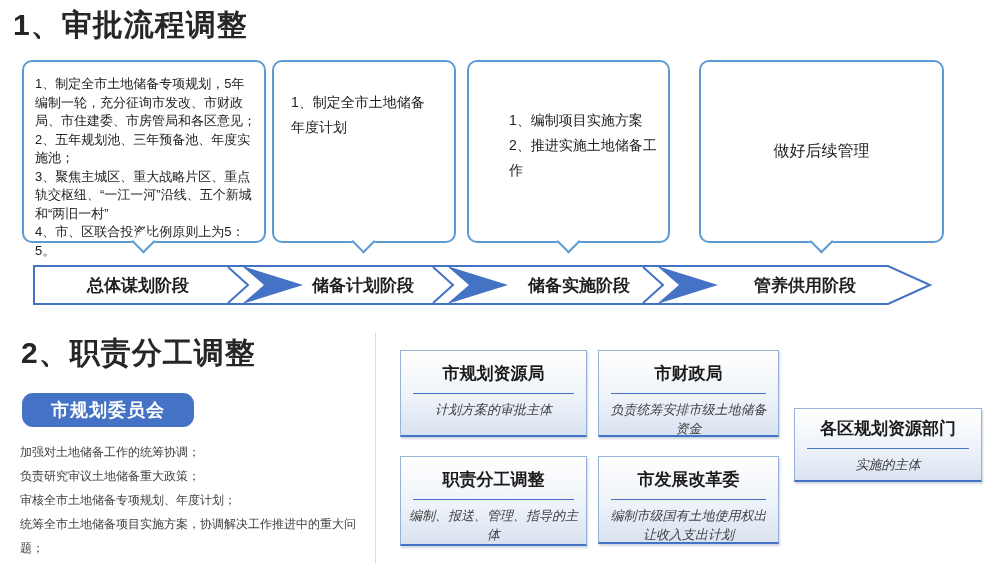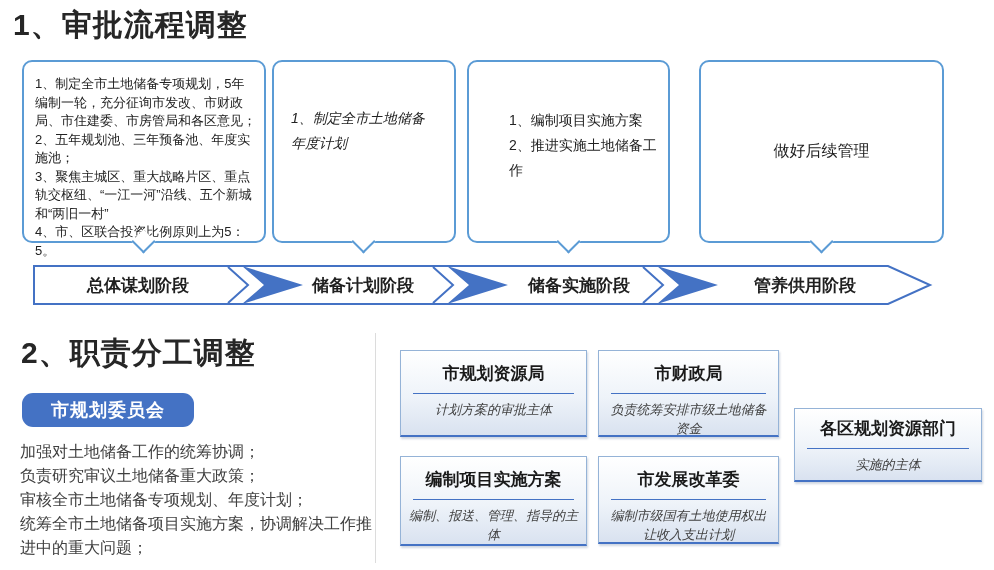--- a/index.html
+++ b/index.html
@@ -23,41 +23,41 @@
     content:""; position:absolute; left:calc(50% - 9px); bottom:-9px;
     width:15px; height:15px; background:#fff;
     border-right:2px solid #5B9BD5; border-bottom:2px solid #5B9BD5;
     transform:rotate(45deg);
   }
   .b1 { left:22px; top:60px;  width:244px; height:183px; }
   .b2 { left:272px; top:60px; width:184px; height:183px; }
   .b3 { left:467px; top:60px; width:203px; height:183px; }
   .b4 { left:699px; top:60px; width:245px; height:183px; }
   .b1 .bubble-body { padding:13px 8px 0 11px; font-size:13px; line-height:18.5px; }
-  .b2 .bubble-body { padding:44px 16px 0 17px; font-size:14px; line-height:25px;font-style:italic; }
+  .b2 .bubble-body { padding:28px 16px 0 17px; font-size:14px; line-height:25px; }
   .b3 .bubble-body { padding:46px 8px 0 40px; font-size:14px; line-height:25px; }
   .b4 .bubble-body { display:flex; align-items:center; justify-content:center;
                      height:100%; font-size:16px; }
 
   
   .stage-band { position:absolute; left:33px; top:265px; }
   .stage-band text {
     font-family:"Liberation Sans","DejaVu Sans",sans-serif;
     font-weight:bold; font-size:17px; fill:#1f1f1f;
   }
 
   
   .badge {
     position:absolute; left:22px; top:393px; width:172px; height:34px;
     background:#4472C4; color:#fff; font-weight:bold; font-size:18px;
     display:flex; align-items:center; justify-content:center; letter-spacing:1px;border-radius:11px;
   }
   .duties {
     position:absolute; left:20px; top:440px; width:358px;
-    font-size:16px; color:#404040; line-height:24px;
+    font-size:12px; color:#404040; line-height:24px;
   }
   .v-divider {
     position:absolute; left:375px; top:333px; width:1px; height:230px;
     background:#dcdcdc;
   }
   .card {
     position:absolute; box-sizing:border-box;
     background:linear-gradient(to bottom,#ffffff 0%,#eef3f9 55%,#d9e2f0 100%);
     border:1px solid #95B3D7; border-bottom:2px solid #4472C4;
     box-shadow:1px 2px 2px rgba(120,140,170,0.35);
@@ -145,21 +145,21 @@
     <div class="card-desc">计划方案的审批主体</div>
   </div>
 
   <div class="card cB">
     <div class="card-title">市财政局</div>
     <div class="card-sep"></div>
     <div class="card-desc">负责统筹安排市级土地储备资金</div>
   </div>
 
   <div class="card cC">
-    <div class="card-title">编制项目实施方案</div>
+    <div class="card-title">职责分工调整</div>
     <div class="card-sep"></div>
     <div class="card-desc">编制、报送、管理、指导的主体</div>
   </div>
 
   <div class="card cD">
     <div class="card-title">市发展改革委</div>
     <div class="card-sep"></div>
     <div class="card-desc">编制市级国有土地使用权出让收入支出计划</div>
   </div>
 

